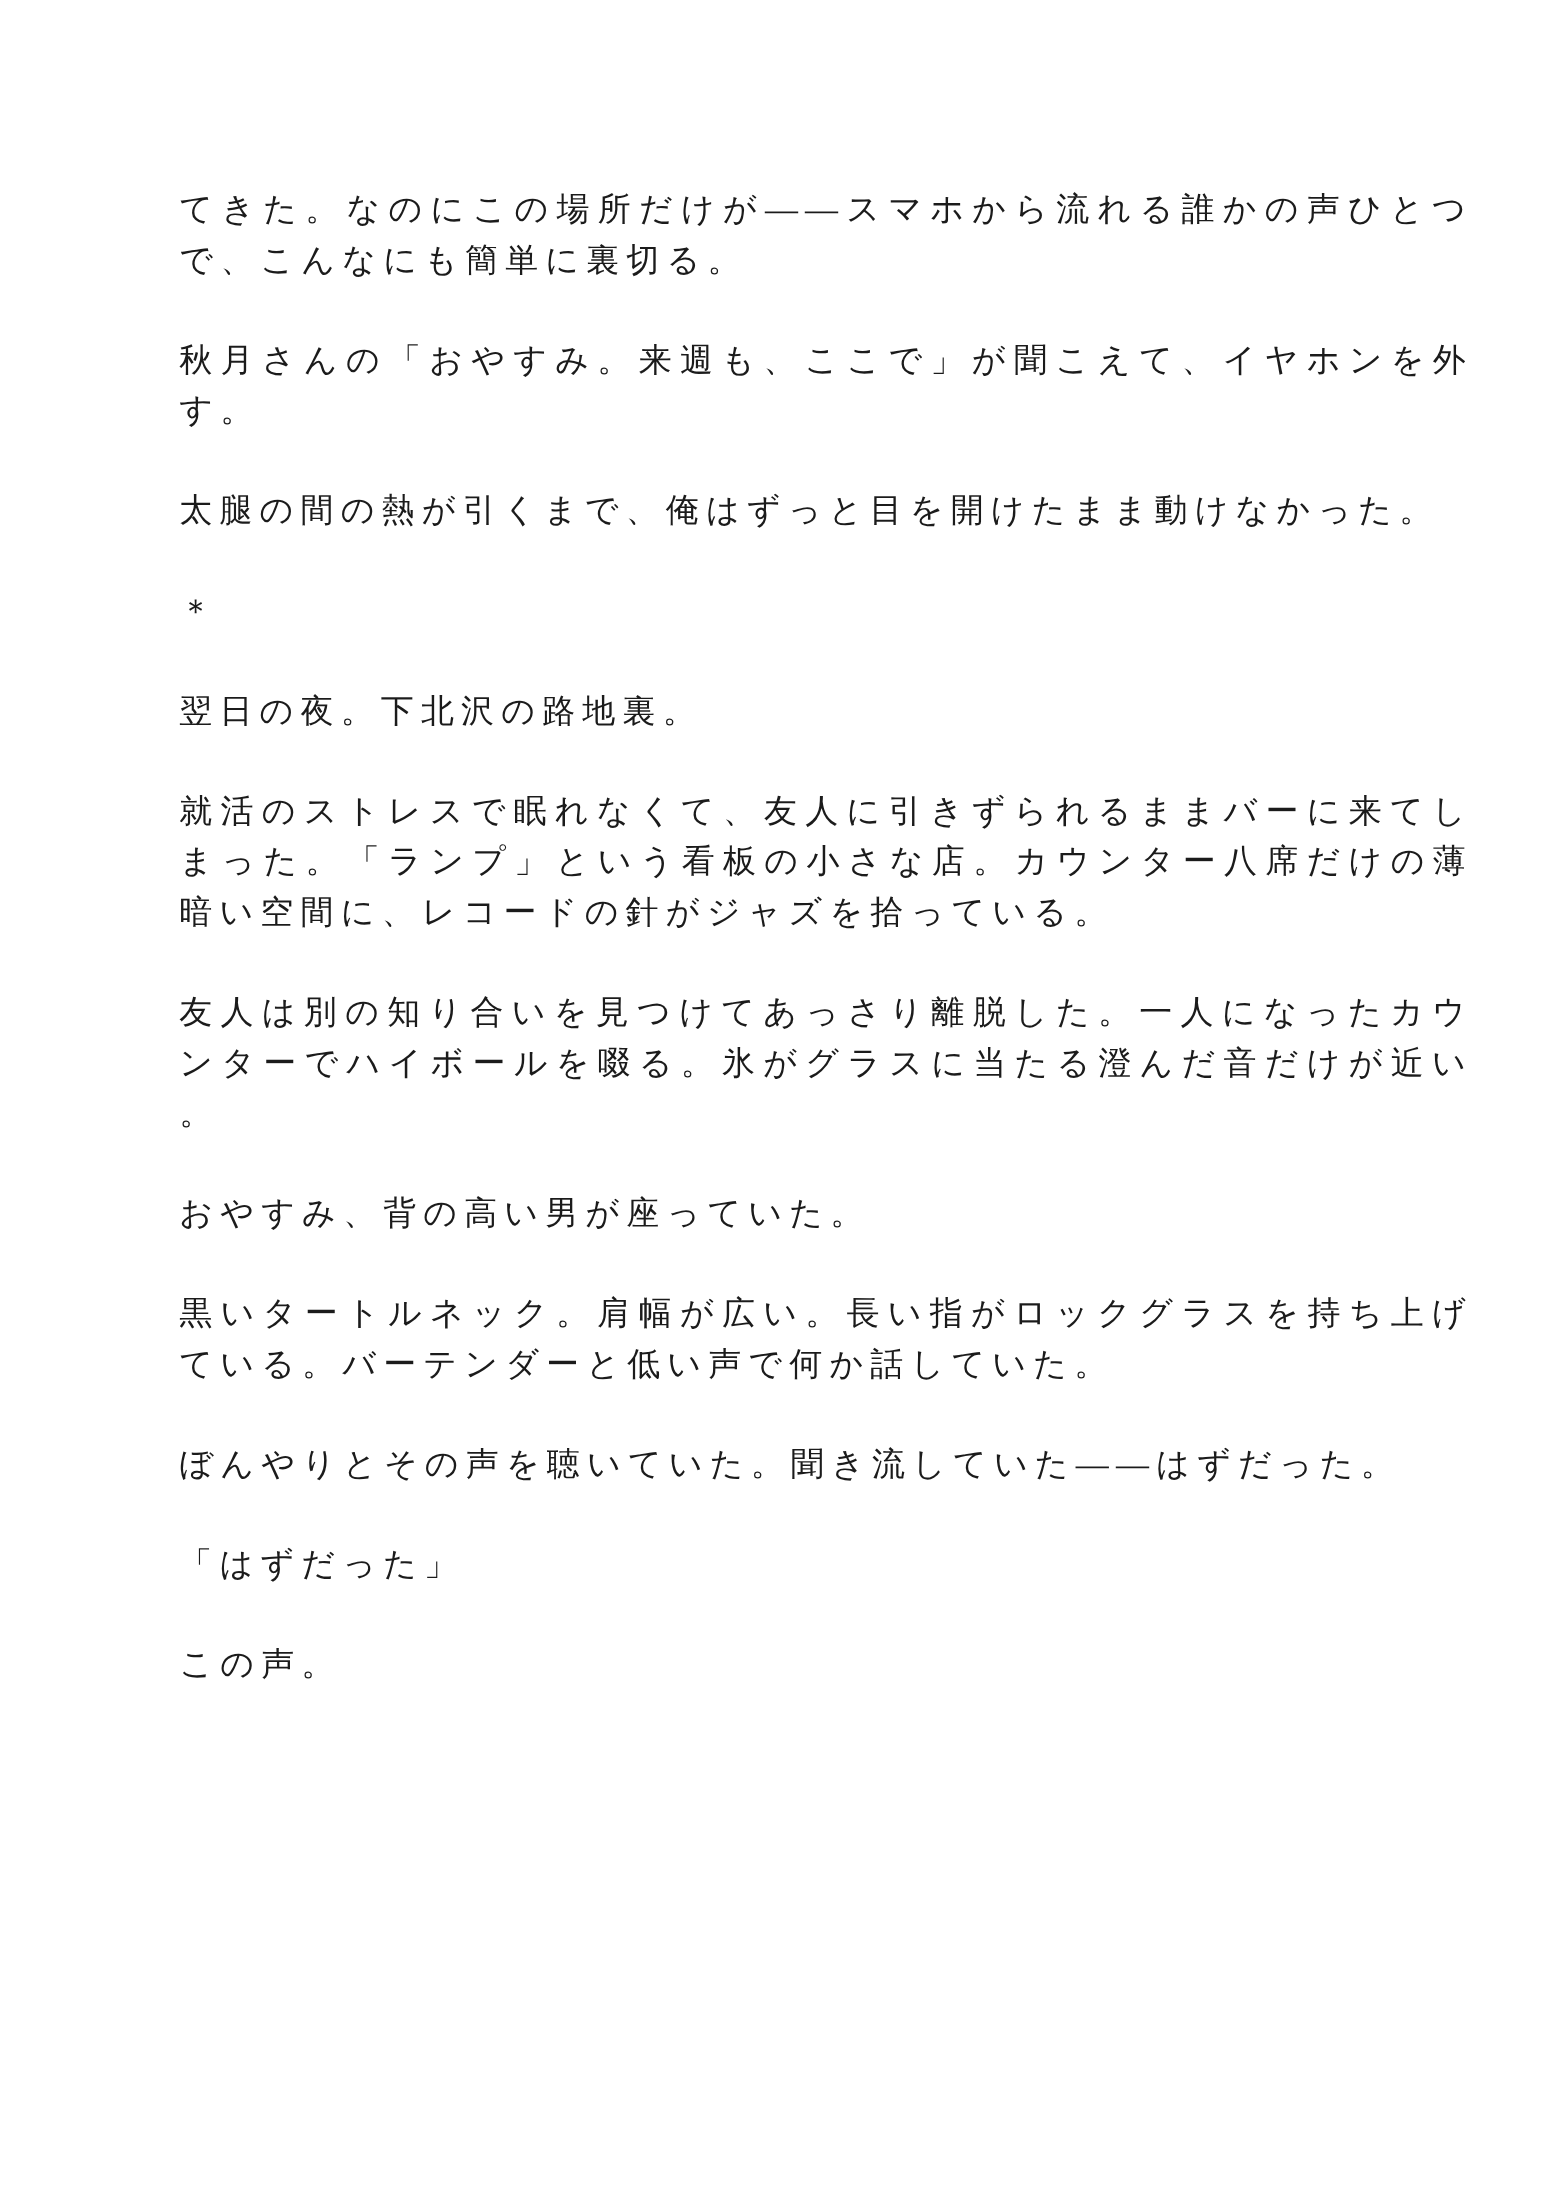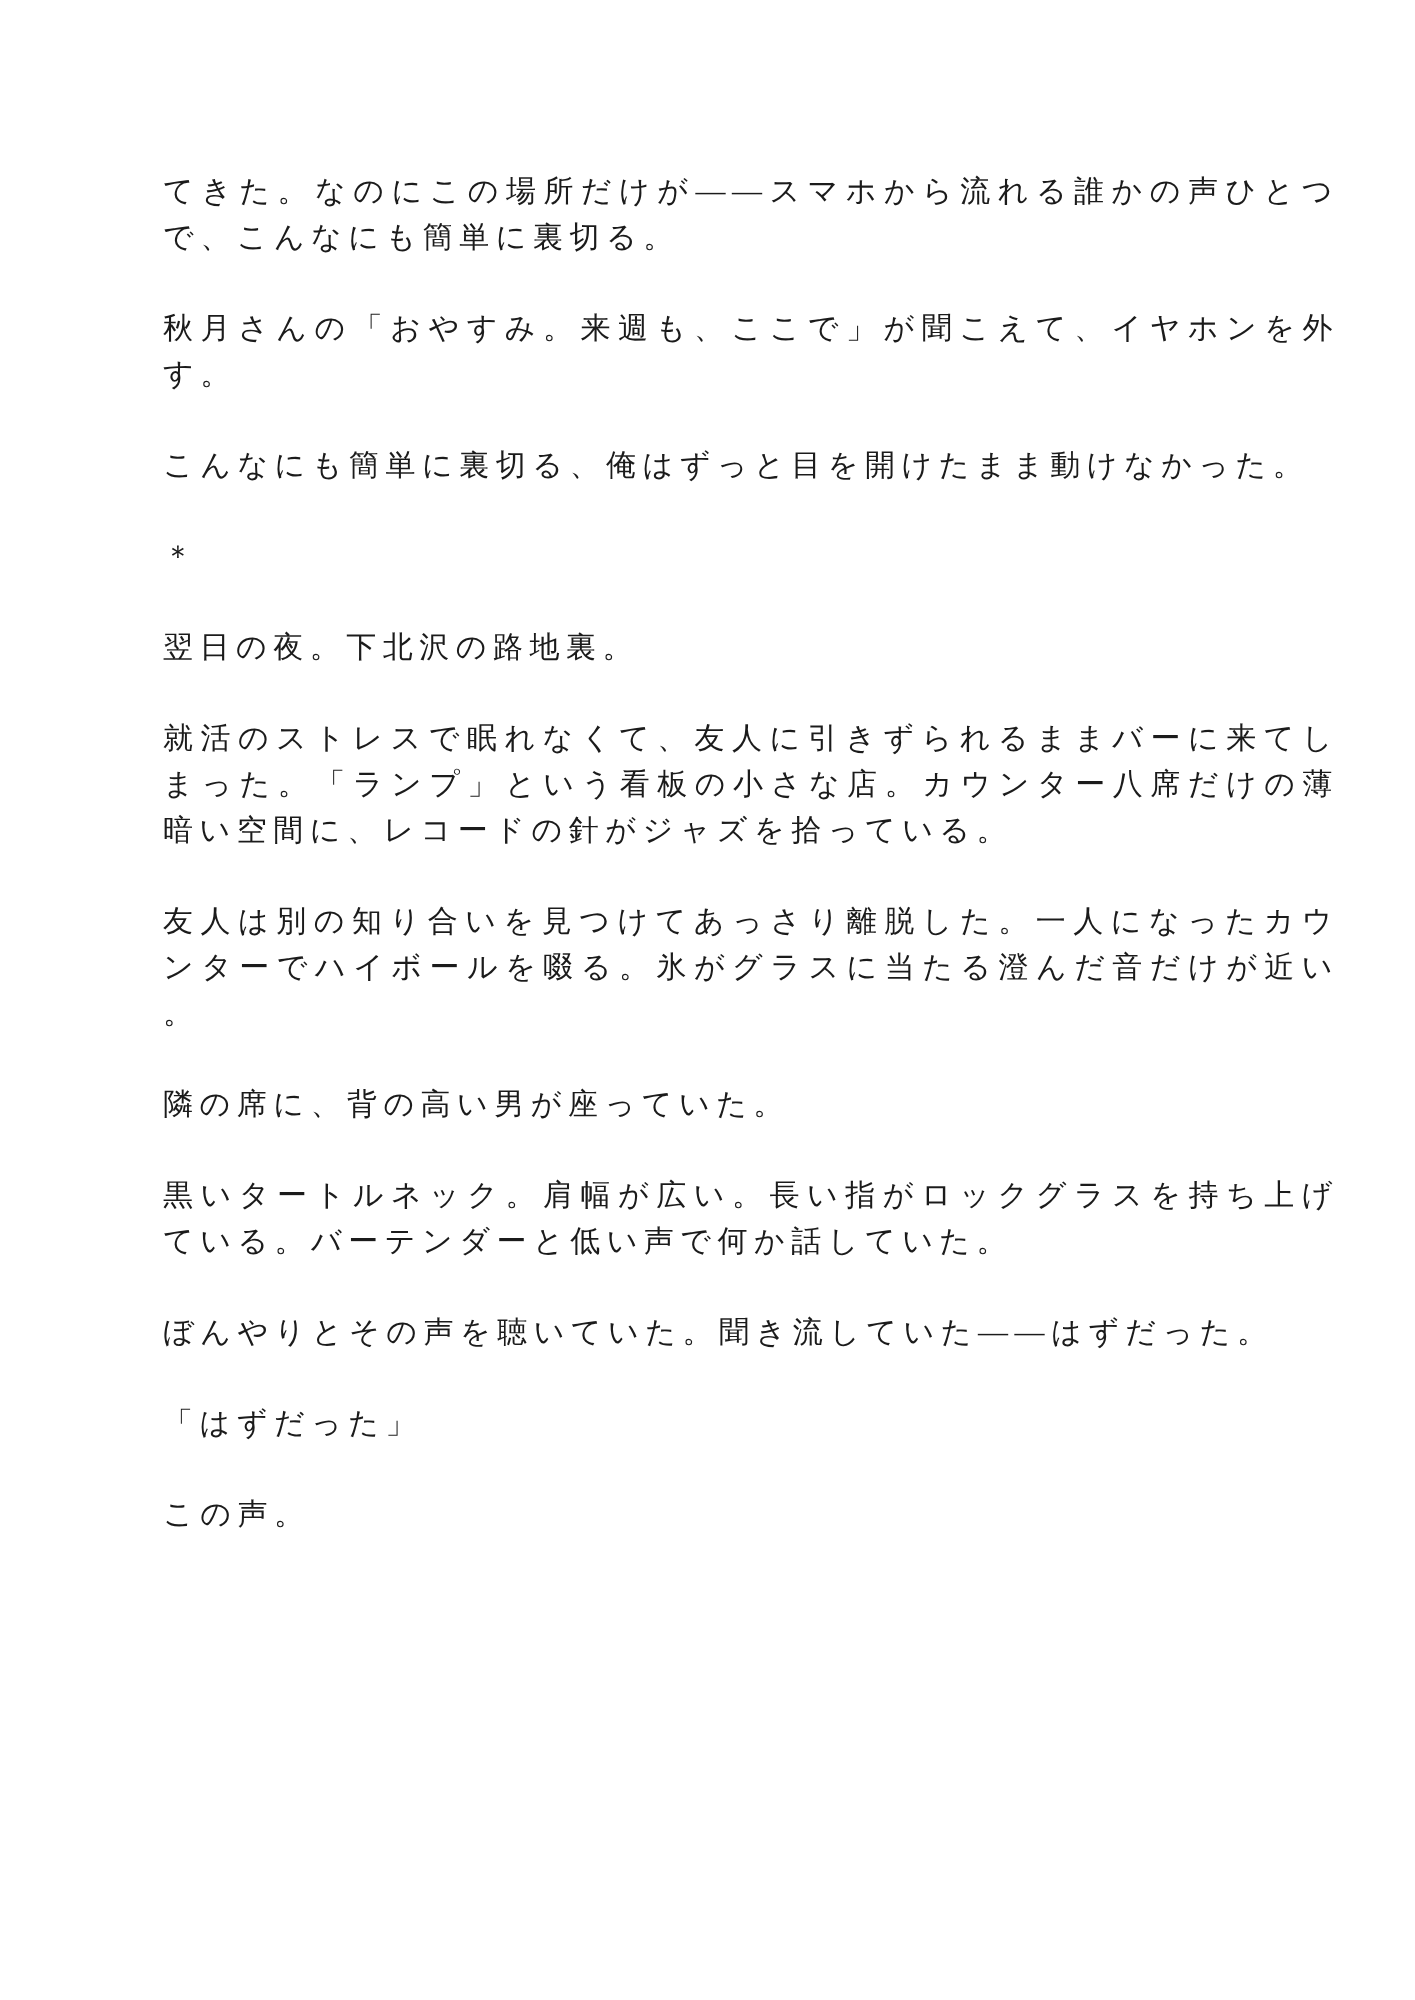--- a/index.html
+++ b/index.html
@@ -33,23 +33,23 @@
     text-align: left;
     letter-spacing: 0;
   }
 </style>
 </head>
 <body>
 
 <div class="page">
   <p>てきた。なのにこの場所だけが——スマホから流れる誰かの声ひとつで、こんなにも簡単に裏切る。</p>
   <p>秋月さんの「おやすみ。来週も、ここで」が聞こえて、イヤホンを外す。</p>
-  <p>こんなにも簡単に裏切る、俺はずっと目を開けたまま動けなかった。</p>
+  <p>太腿の間の熱が引くまで、俺はずっと目を開けたまま動けなかった。</p>
   <p class="separator">＊</p>
   <p>翌日の夜。下北沢の路地裏。</p>
   <p>就活のストレスで眠れなくて、友人に引きずられるままバーに来てしまった。「ランプ」という看板の小さな店。カウンター八席だけの薄暗い空間に、レコードの針がジャズを拾っている。</p>
   <p>友人は別の知り合いを見つけてあっさり離脱した。一人になったカウンターでハイボールを啜る。氷がグラスに当たる澄んだ音だけが近い。</p>
-  <p>隣の席に、背の高い男が座っていた。</p>
+  <p>おやすみ、背の高い男が座っていた。</p>
   <p>黒いタートルネック。肩幅が広い。長い指がロックグラスを持ち上げている。バーテンダーと低い声で何か話していた。</p>
   <p>ぼんやりとその声を聴いていた。聞き流していた——はずだった。</p>
   <p>「はずだった」</p>
   <p>この声。</p>
 </div>
 
 </body></html>

